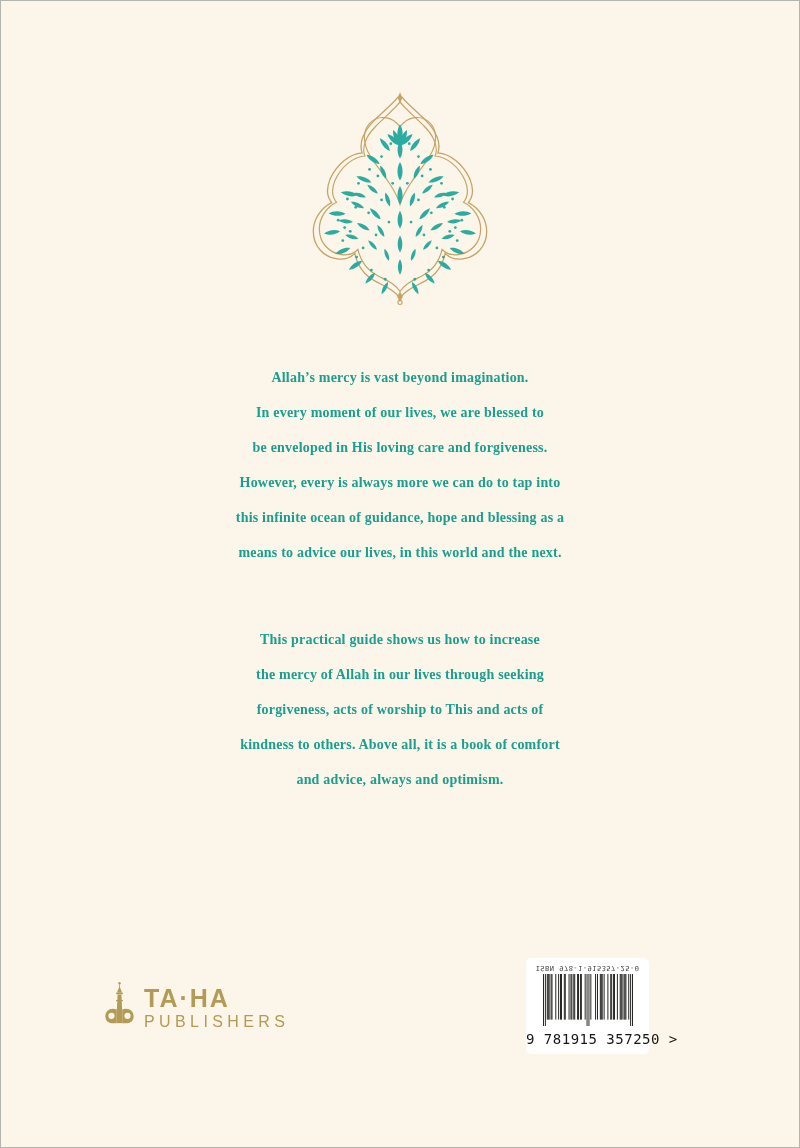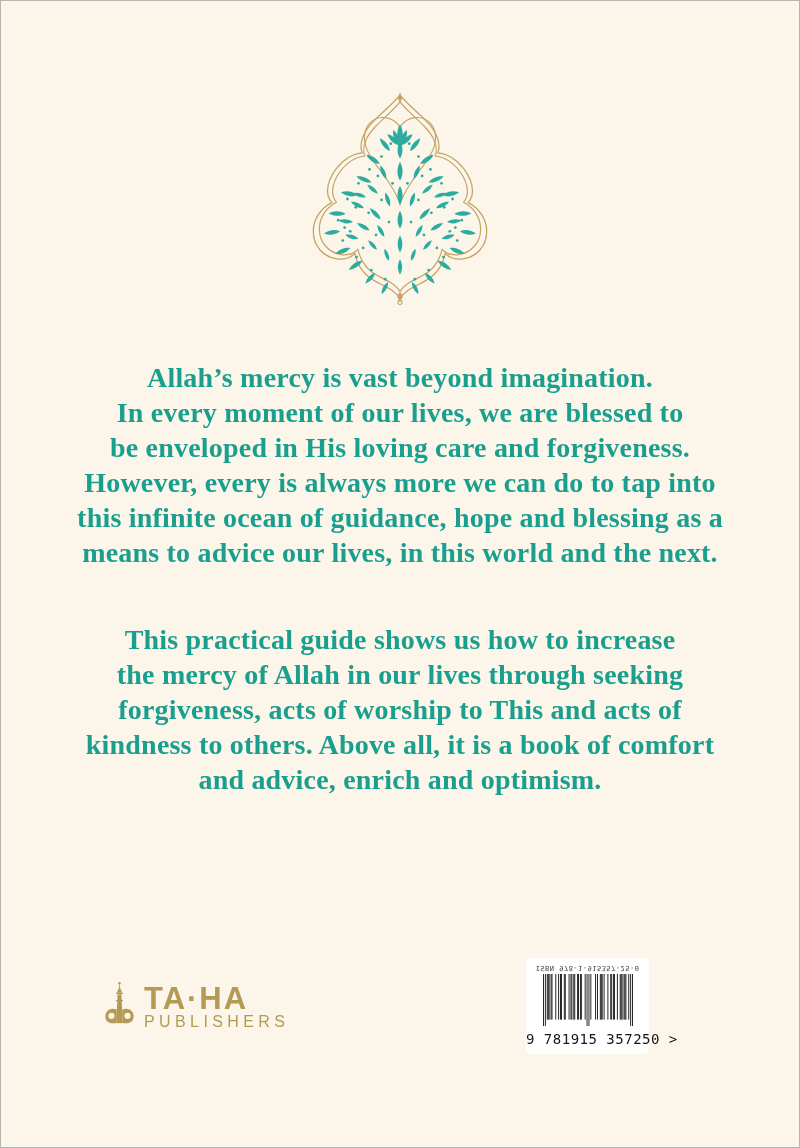--- a/index.html
+++ b/index.html
@@ -22,38 +22,38 @@
   }
   .medallion svg{width:100%;height:100%;display:block;}
 
   
   .blurb{
     position:absolute;left:0;right:0;
     text-align:center;
     color:var(--teal,#1a9f8e);
     font-family:"Liberation Serif", serif;
     font-weight:700;
-    font-size:28px;
+    font-size:14px;
     line-height:35px;
     letter-spacing:.2px;
   }
   .blurb.p1{top:359px;}
   .blurb.p2{top:604px;margin-top:17px;}
 
   
   .publisher{
     position:absolute;left:103px;top:978px;
     display:flex;align-items:flex-start;gap:9px;
     color:var(--gold,#b39a55);
   }
   .logo-icon svg{width:31px;height:50px;display:block;}
   .logo-text{display:flex;flex-direction:column;}
   .wordmark{
     font-family:"Liberation Sans", sans-serif;
-    font-weight:700;font-size:31px;line-height:27px;
+    font-weight:700;font-size:25px;line-height:27px;
     letter-spacing:2px;margin-top:6px;
   }
   .subtitle{
     font-family:"Liberation Sans", sans-serif;
     font-weight:400;font-size:16px;line-height:12px;
     letter-spacing:4.4px;margin-top:4px;
   }
 
   
   .barcode-box{
@@ -171,21 +171,21 @@
     <div>However, every is always more we can do to tap into</div>
     <div>this infinite ocean of guidance, hope and blessing as a</div>
     <div>means to advice our lives, in this world and the next.</div>
   </div>
 
   <div class="blurb p2">
     <div>This practical guide shows us how to increase</div>
     <div>the mercy of Allah in our lives through seeking</div>
     <div>forgiveness, acts of worship to This and acts of</div>
     <div>kindness to others. Above all, it is a book of comfort</div>
-    <div>and advice, enrich and optimism.</div>
+    <div>and advice, always and optimism.</div>
   </div>
 
   <div class="publisher">
     <span class="logo-icon">
       <svg viewBox="0 0 34 50" fill="var(--gold,#b39a55)">
         <circle cx="17" cy="2.2" r="1.3"></circle>
         <rect x="16.6" y="3.4" width="0.9" height="3"></rect>
         <path d="M17,5.5 L19.8,12.5 L14.2,12.5 Z"></path>
         <rect x="13.4" y="12.5" width="7.2" height="1.8" rx="0.4"></rect>
         <path d="M14.9,14.6 L19.1,14.6 L19.9,31.5 L14.1,31.5 Z"></path>

